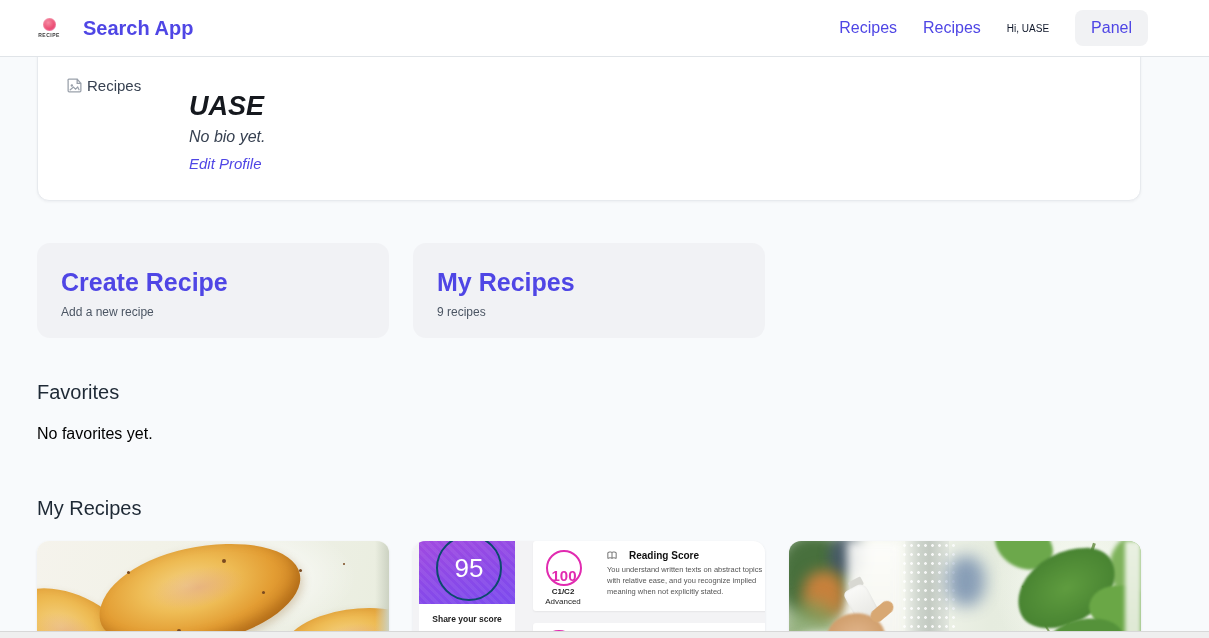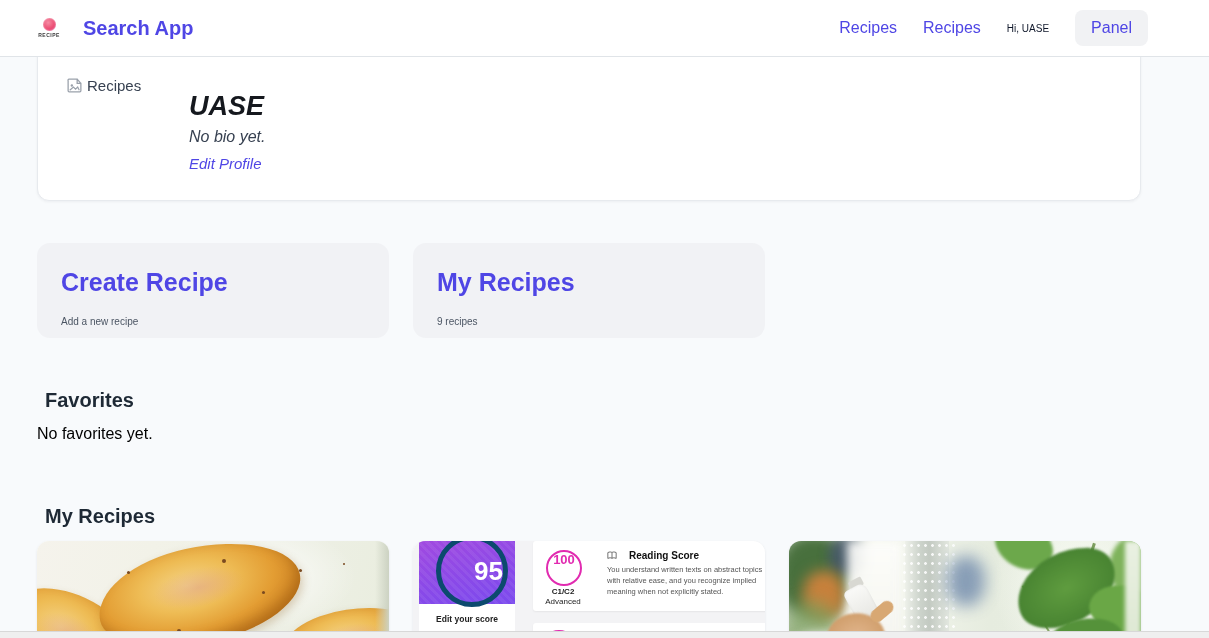--- a/index.html
+++ b/index.html
@@ -35,24 +35,24 @@
   .profile-info{position:absolute;left:151px;top:50px;font-style:italic;}
   .profile-name{margin:0;font-size:27px;line-height:30px;font-weight:700;color:#15181e;}
   .profile-bio{margin:7px 0 0 0;font-size:16px;color:#374151;}
   .edit-link{display:inline-block;margin-top:9px;font-size:15px;color:#4f46e5;text-decoration:none;cursor:pointer;}
 
   
   .actions-row{position:absolute;left:37px;top:243px;display:flex;gap:24px;}
   .action-card{width:352px;height:95px;background:#f1f2f5;border-radius:13px;box-sizing:border-box;
                padding:25px 24px;cursor:pointer;text-decoration:none;display:block;}
   .action-title{font-size:25px;font-weight:600;color:#4f46e5;}
-  .action-sub{margin-top:19px;font-size:10px;color:#4b5563;}
-
-  
-  .sec-h{position:absolute;left:37px;margin:8px;font-size:20px;font-weight:700;color:#1e2935;}
+  .action-sub{margin-top:8px;font-size:12px;color:#4b5563;}
+
+  
+  .sec-h{position:absolute;left:37px;margin:0;font-size:20px;font-weight:400;color:#1e2935;}
   .favorites-h{top:381px;}
   .favorites-empty{position:absolute;left:37px;top:425px;margin:0;font-size:16px;color:#000000;}
   .myrecipes-h{top:497px;}
 
   
   .recipes-row{position:absolute;left:37px;top:541px;display:flex;gap:24px;}
   .recipe-card{width:352px;height:150px;border-radius:12px;overflow:hidden;background:#fff;
                box-shadow:0 1px 3px rgba(16,24,40,.08);cursor:pointer;position:relative;}
   .img{position:relative;width:352px;height:150px;overflow:hidden;}
 
@@ -72,35 +72,35 @@
   .fp-edge{position:absolute;left:338px;top:0;width:14px;height:150px;
            background:linear-gradient(90deg,rgba(190,198,180,0),#ccd2c2);}
   .fp-rim{position:absolute;left:0;top:94px;width:352px;height:4px;background:#e3cdbd;opacity:.6;filter:blur(1px);}
 
   
   .img-score{background:#f3f3f5;}
   .sc-purple{position:absolute;left:6px;top:0;width:96px;height:63px;
              background:linear-gradient(165deg,#a14ae0 0%,#8a49e8 55%,#7b4aee 100%);}
   .sc-purple::after{content:"";position:absolute;inset:0;
              background:repeating-linear-gradient(45deg,rgba(255,255,255,.06) 0 3px,rgba(255,255,255,0) 3px 6px);}
-  .sc-ring95{position:absolute;left:23px;top:-6px;width:62px;height:62px;border:5px solid #0c4a6e;border-radius:50%;
-             display:flex;align-items:center;justify-content:flex-end;font-size:26px;font-weight:700;color:#fff;z-index:2;}
+  .sc-ring95{position:absolute;left:23px;top:-6px;width:62px;height:62px;border:2px solid #0c4a6e;border-radius:50%;
+             display:flex;align-items:center;justify-content:center;font-size:26px;font-weight:400;color:#fff;z-index:2;}
   .sc-under{position:absolute;left:6px;top:63px;width:96px;height:87px;background:#fff;}
   .sc-share{padding-top:10px;text-align:center;font-size:8.5px;font-weight:700;color:#222;}
   .sc-socials{display:flex;justify-content:center;gap:6px;margin-top:7px;}
   .sc-soc{width:17px;height:17px;border:1px solid #dcdcdc;border-radius:50%;background:#fff;
           display:flex;align-items:center;justify-content:center;font-size:8px;font-weight:700;color:#1b1f27;}
   .sc-in{width:9px;height:9px;background:#1b1f27;border-radius:2px;color:#fff;font-size:5.5px;font-weight:700;
          display:flex;align-items:center;justify-content:center;}
   .sc-panel{position:absolute;left:120px;width:248px;background:#fff;border-radius:3px;
             box-shadow:0 1px 2px rgba(0,0,0,.06);}
   .sc-panel1{top:0;height:70px;}
   .sc-panel2{top:82px;height:68px;}
   .sc-ring100{position:absolute;left:13px;top:9px;width:32px;height:32px;border:2px solid #e12bb0;border-radius:50%;
-              display:flex;align-items:flex-start;justify-content:center;font-size:13px;font-weight:700;color:#e12bb0;}
+              display:flex;align-items:flex-end;justify-content:center;font-size:15px;font-weight:700;color:#e12bb0;}
   .sc-ringl{position:absolute;left:8px;top:7px;width:32px;height:32px;border:2px solid #e12bb0;border-radius:50%;}
   .sc-level{position:absolute;left:0;top:46px;width:60px;text-align:center;font-size:8px;font-weight:700;color:#1c1c1c;}
   .sc-levelname{position:absolute;left:0;top:56px;width:60px;text-align:center;font-size:8px;color:#1c1c1c;}
   .sc-title{position:absolute;left:74px;top:9px;display:flex;align-items:center;gap:12px;}
   .sc-title span{font-size:10px;font-weight:700;color:#101010;}
   .sc-desc{position:absolute;left:74px;top:24px;width:164px;font-size:7.5px;line-height:1.45;color:#555;}
 
   
   .img-plant{background:linear-gradient(90deg,#c9d4c0 0px,#e9ede2 40px,#f5f7ef 90px,#eef2e8 140px,#e6ecdf 200px,#e9efe3 352px);}
   .pl{position:absolute;}
@@ -193,21 +193,21 @@
       </div>
     </div>
 
     <div class="recipe-card">
       <div class="img img-score">
         <div class="sc-purple"></div>
         <div class="sc-ring95">
           <span>95</span>
         </div>
         <div class="sc-under">
-          <div class="sc-share">Edit your score</div>
+          <div class="sc-share">Share your score</div>
           <div class="sc-socials">
             <div class="sc-soc">f</div>
             <div class="sc-soc">
                 <div class="sc-in">in</div>
               </div>
             <div class="sc-soc">
               <svg width="9" height="9" viewBox="0 0 10 10">
                   <path d="M3.2 6.8 L6.8 3.2 M2.6 5.6 a1.8 1.8 0 0 1 0 -2.5 l1 -1 a1.8 1.8 0 0 1 2.5 0 M7.4 4.4 a1.8 1.8 0 0 1 0 2.5 l-1 1 a1.8 1.8 0 0 1 -2.5 0" stroke="#777" fill="none" stroke-width="1"></path>
                 </svg>
             </div>

